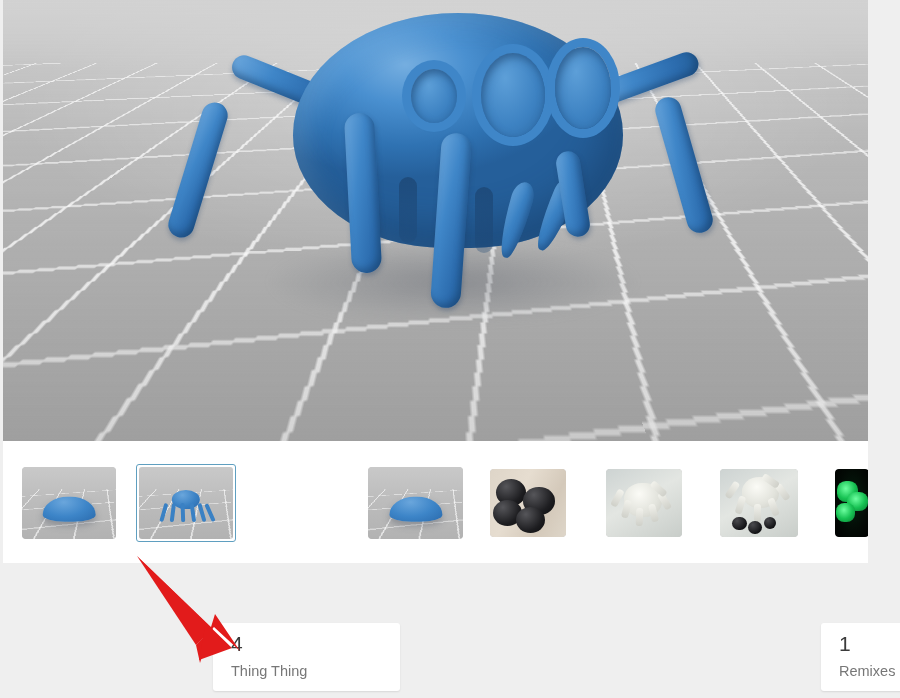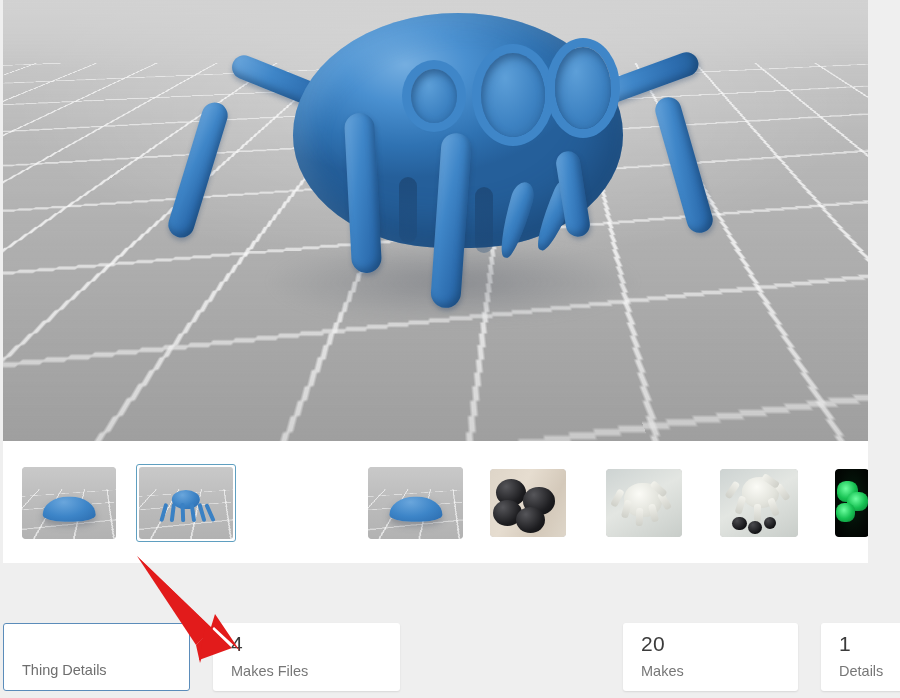--- a/index.html
+++ b/index.html
@@ -458,39 +458,31 @@
         </div>
       </div>
 
     </div>
   </div>
 
   <div class="gutter-right"></div>
 
   <div class="tabs">
 
-    <div class="tab-card active" style="left:3px; width:187px;">
-      <div class="tab-num"></div>
-      <div class="tab-label">Thing Details</div>
-    </div>
 
     <div class="tab-card" style="left:213px; width:187px;">
       <div class="tab-num">4</div>
-      <div class="tab-label">Makes Files</div>
+      <div class="tab-label">Thing Thing</div>
     </div>
 
 
-    <div class="tab-card" style="left:623px; width:175px;">
-      <div class="tab-num">20</div>
-      <div class="tab-label">Makes</div>
-    </div>
 
     <div class="tab-card" style="left:821px; width:187px;">
       <div class="tab-num">1</div>
-      <div class="tab-label">Details</div>
+      <div class="tab-label">Remixes</div>
     </div>
 
   </div>
 
   <svg class="arrow-svg" viewBox="0 0 900 698">
     <g>
       <path d="M137,556 L213,629 L196,645 Z" fill="#e21b1b"></path>
       <path d="M196,645 L214,627 L240,651 L215,614 L200,663 Z" fill="#e21b1b"></path>
       <path d="M137,556 L232,648 L199,660 L205,627 Z" fill="#e21b1b"></path>
     </g>

